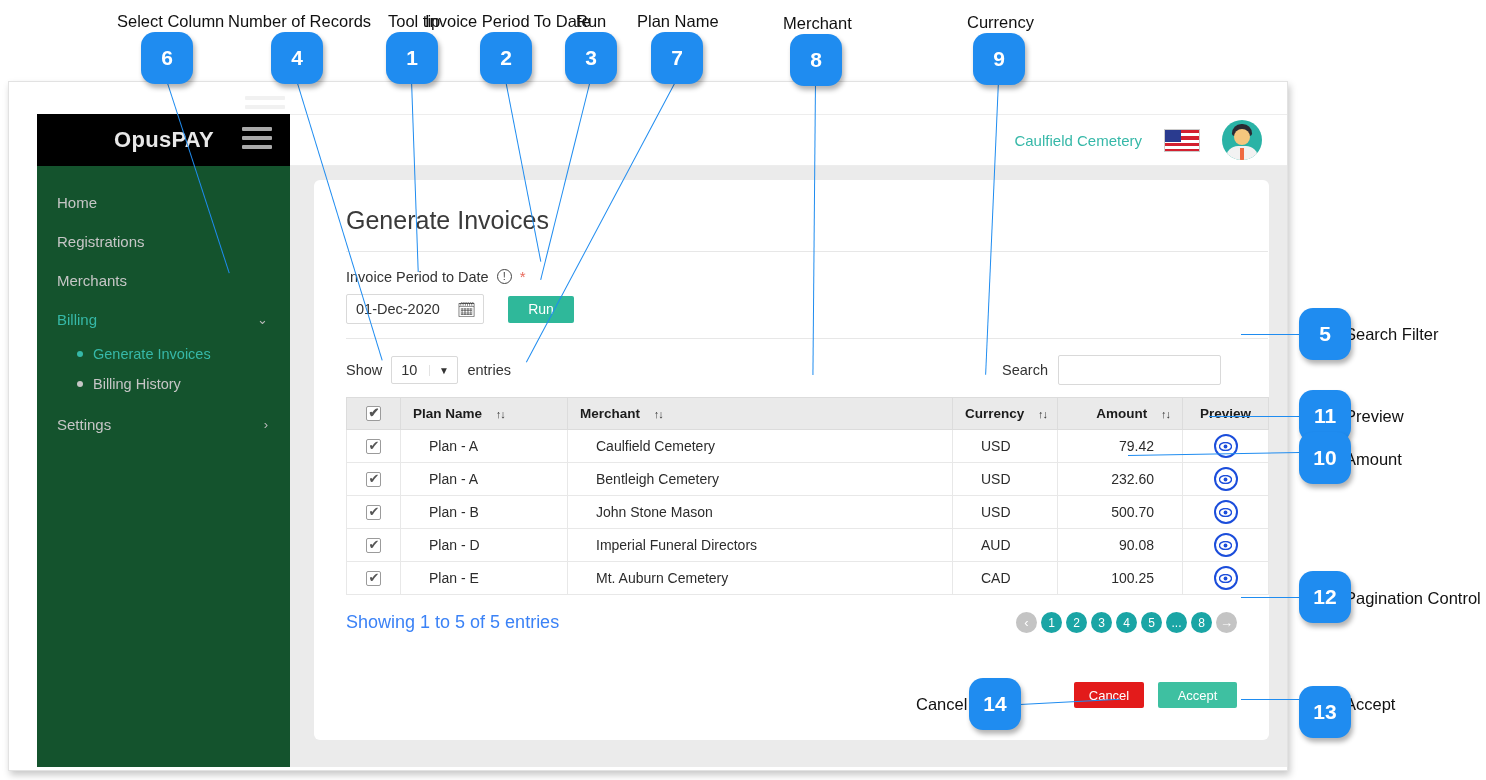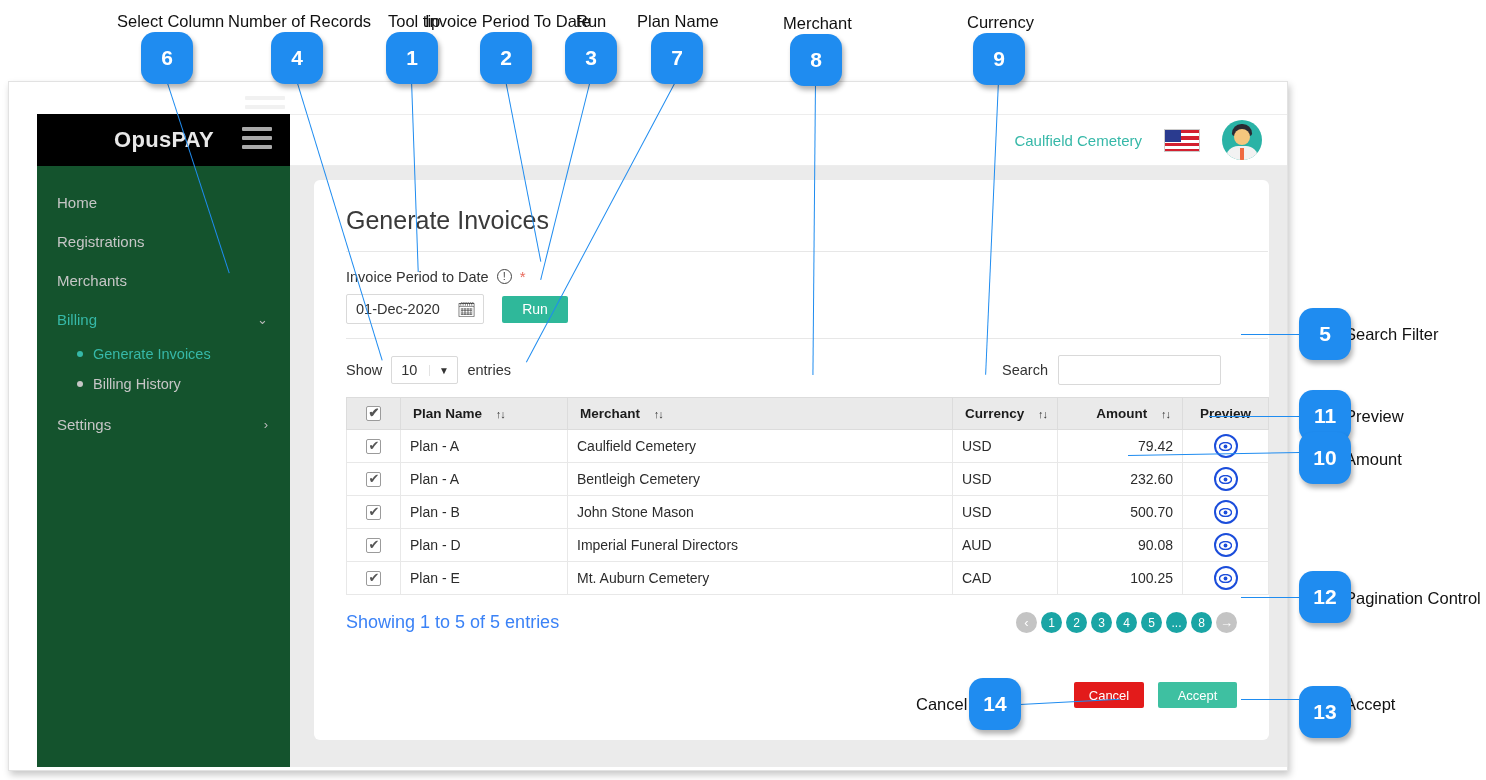--- a/index.html
+++ b/index.html
@@ -138,21 +138,21 @@
   .page-title { font-size:25px; color:#3a3a3a; font-weight:normal; margin-bottom:16px; }
   .divider { height:1px; background:#e7e7e7; width:922px; margin-left:-0px; }
 
   .field-row { padding:16px 0 14px 0; }
   .field-label { font-size:14.5px; color:#333; display:flex; align-items:center; gap:8px; }
   .info-icon {
     width:15px; height:15px; border:1.4px solid #444; border-radius:50%;
     font-size:11px; line-height:13px; text-align:center; color:#444; cursor:pointer;
   }
   .req { color:#e8695b; font-size:15px; }
-  .input-line { display:flex; align-items:center; gap:18px; margin-top:9px; }
+  .input-line { display:flex; align-items:center; gap:24px; margin-top:9px; }
   .date-input {
     width:138px; height:30px; border:1px solid #d9d9d9; border-radius:2px;
     display:flex; align-items:center; justify-content:space-between;
     padding:0 7px 0 9px; font-size:14.5px; color:#333; background:#fff;
   }
   .cal-icon { font-size:15px; line-height:1; }
   .btn-run {
     width:66px; height:27px; background:#2fb89a; color:#fff;
     border:none; border-radius:2px; font-size:14px; cursor:pointer;
     font-family:"Liberation Sans", sans-serif;
@@ -177,21 +177,21 @@
   }
 
   table { border-collapse:collapse; width:922px; table-layout:fixed; }
   thead th {
     background:#eaeaea; font-size:13.5px; color:#1c1c1c; font-weight:bold;
     height:32px; border:1px solid #dcdcdc; padding:0 12px; text-align:left;
     white-space:nowrap;
   }
   tbody td {
     font-size:14px; color:#2c2c2c; height:33px;
-    border:1px solid #e8e8e8; padding:0 9px; background:#fff;
+    border:1px solid #e8e8e8; padding:0 28px; background:#fff;
   }
   th.c-check, td.c-check { width:54px; text-align:center; padding:0; }
   th.c-plan, td.c-plan   { width:167px; }
   th.c-merch, td.c-merch { width:385px; }
   th.c-curr, td.c-curr   { width:105px; }
   th.c-amt, td.c-amt     { width:125px; text-align:right; }
   th.c-prev, td.c-prev   { width:86px; text-align:center; padding:0; }
   .sorter { display:inline-block; margin-left:10px; font-size:11px; color:#333; letter-spacing:-1px; }
   .chk {
     width:15px; height:15px; border:1px solid #9b9b9b; border-radius:2px;

